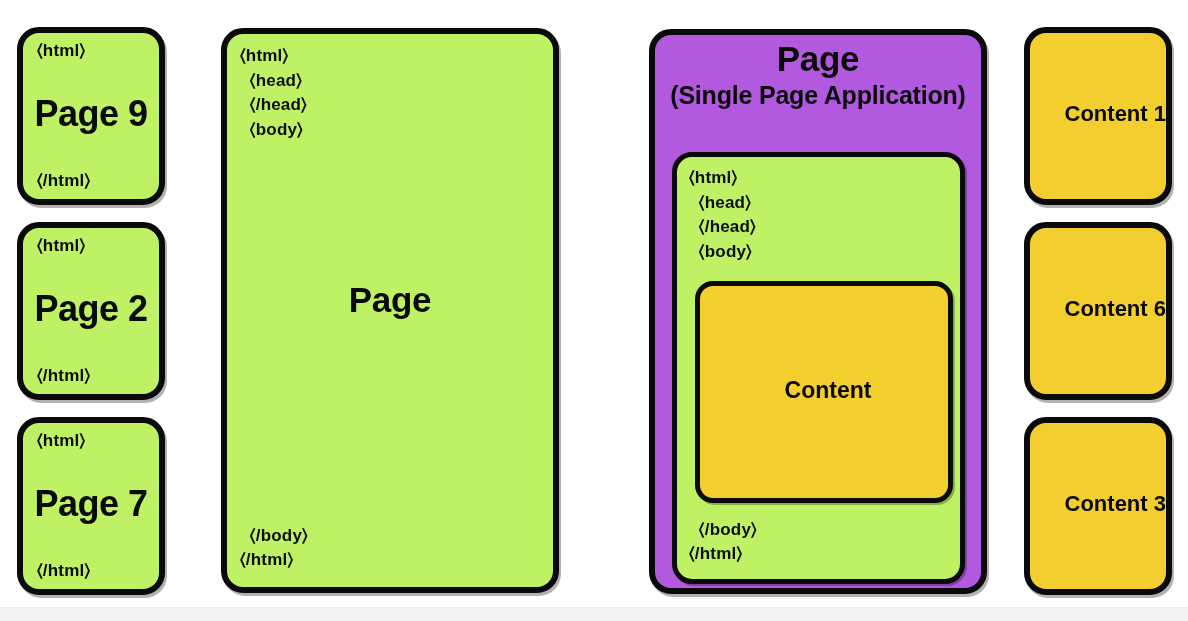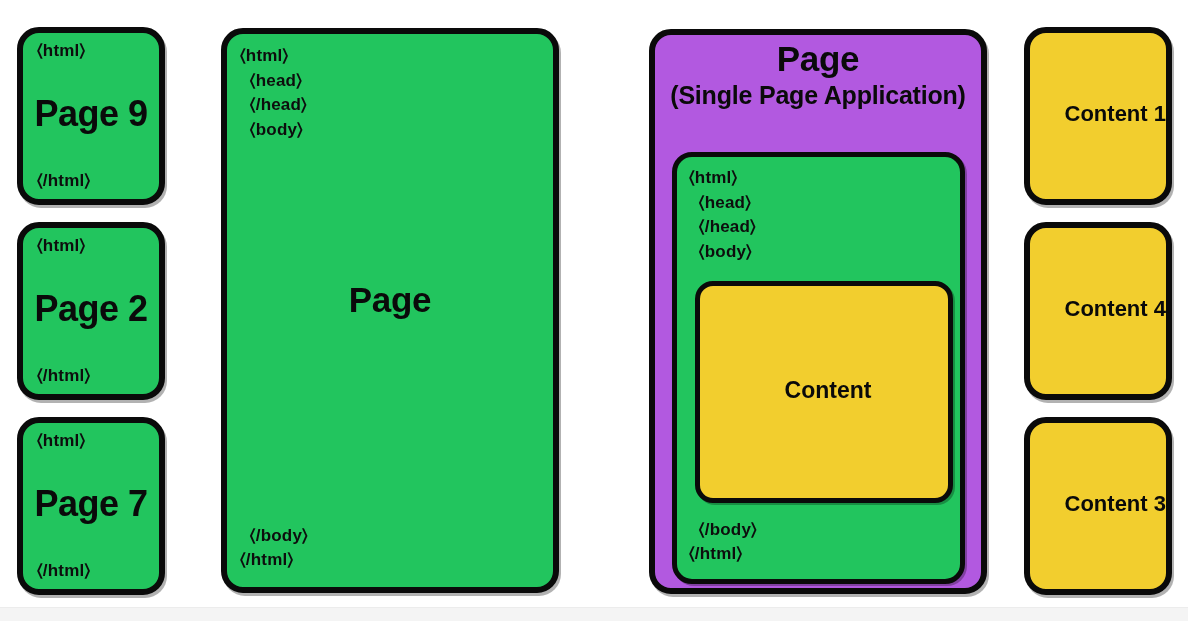--- a/index.html
+++ b/index.html
@@ -35,21 +35,21 @@
   }
 
   
   .card {
     position: absolute;
     box-sizing: border-box;
     border: 6px solid #0a0a0a;
     border-radius: 22px;
     box-shadow: 2px 3px 0 rgba(0,0,0,0.30);
   }
-  .card.blue   { background: #22c55e; }
+  .card.blue   { background: #bef264; }
   .card.yellow { background: #F2CE2E; }
   .card.purple { background: #B259E0; }
 
   
   .page-card {
     width: 148px;
     height: 178px;
     left: 17px;
   }
   .page-card.p1 { top: 27px; }
@@ -255,21 +255,21 @@
 〈/html〉</div>
     </div>
 
   </div>
 
   <div class="card yellow content-card c1">
     <div class="content-label">Content 1</div>
   </div>
 
   <div class="card yellow content-card c2">
-    <div class="content-label">Content 4</div>
+    <div class="content-label">Content 6</div>
   </div>
 
   <div class="card yellow content-card c3">
     <div class="content-label">Content 3</div>
   </div>
 
   <div class="bottom-band"></div>
 
 </div>
 

